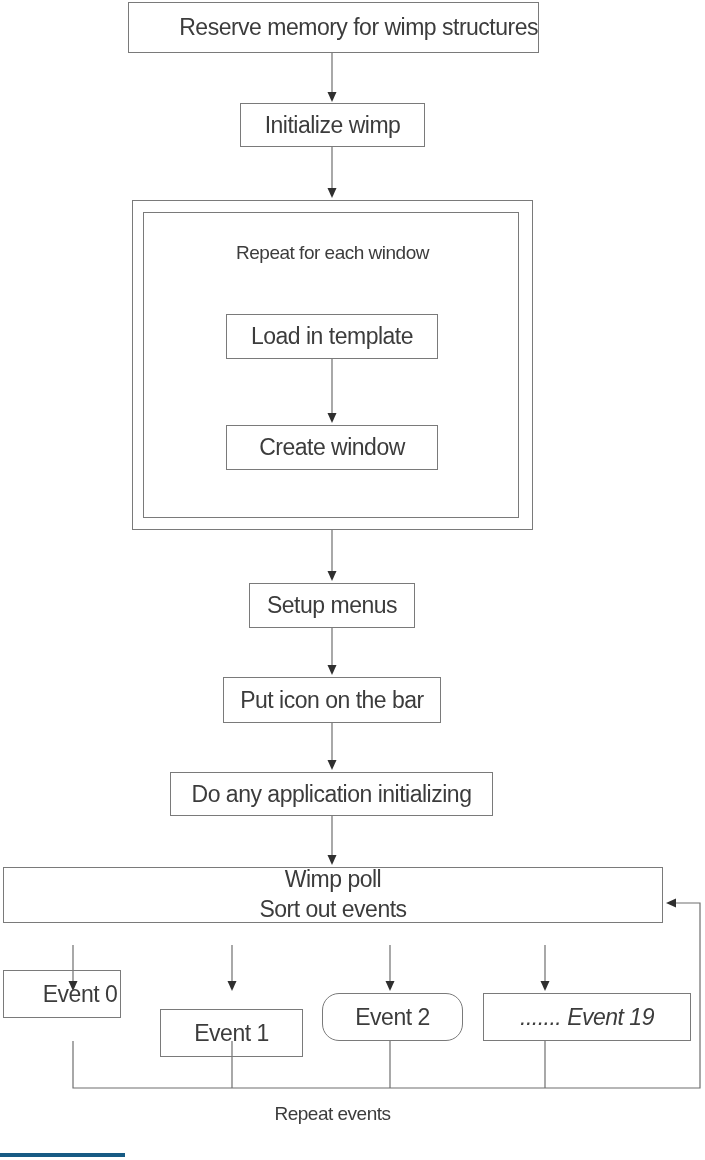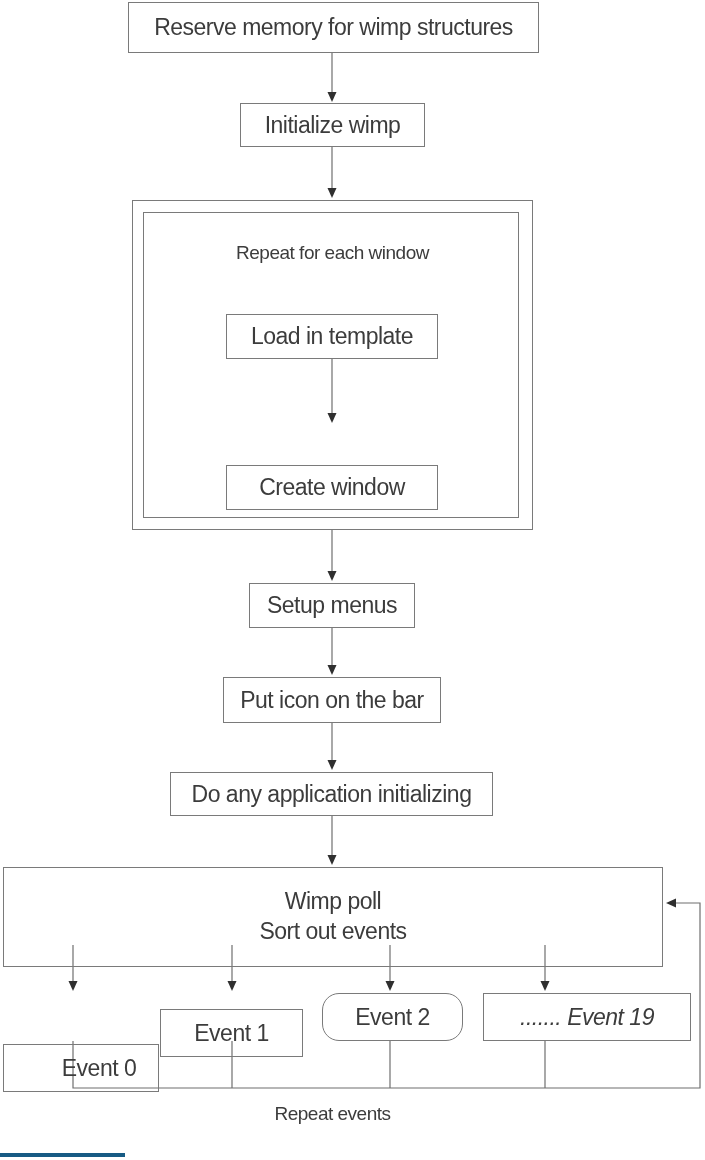--- a/index.html
+++ b/index.html
@@ -54,58 +54,58 @@
     <path d="M545 945 V981"></path> 
       <polygon points="545,991 540.5,981 549.5,981"></polygon>
 
     <path d="M73 1041 V1088 H700 V903 H676"></path>
     <path d="M232 1041 V1088"></path>
     <path d="M390 1041 V1088"></path>
     <path d="M545 1041 V1088"></path>
     <polygon points="666,903 676,898.5 676,907.5"></polygon>
   </svg>
 
-  <div class="box" style="left:128px;top:2px;width:411px;height:51px;">
+  <div class="box" style="left:128px;top:2px;width:411px;height:51px;justify-content:flex-end;">
     <span>Reserve memory for wimp structures</span>
   </div>
 
   <div class="box" style="left:240px;top:103px;width:185px;height:44px;">
     <span>Initialize wimp</span>
   </div>
 
   <div class="dbl-outer" style="left:132px;top:200px;width:401px;height:330px;"></div>
   <div class="dbl-inner" style="left:143px;top:212px;width:376px;height:306px;"></div>
   <div class="label" style="left:132px;top:242px;width:401px;">Repeat for each window</div>
 
   <div class="box" style="left:226px;top:314px;width:212px;height:45px;">
     <span>Load in template</span>
   </div>
 
-  <div class="box" style="left:226px;top:425px;width:212px;height:45px;margin-top:40px;">
+  <div class="box" style="left:226px;top:425px;width:212px;height:45px;">
     <span>Create window</span>
   </div>
 
   <div class="box" style="left:249px;top:583px;width:166px;height:45px;">
     <span>Setup menus</span>
   </div>
 
   <div class="box" style="left:223px;top:677px;width:218px;height:46px;">
     <span>Put icon on the bar</span>
   </div>
 
   <div class="box" style="left:170px;top:772px;width:323px;height:44px;">
     <span>Do any application initializing</span>
   </div>
 
-  <div class="box wimp-poll-box" style="left:3px;top:867px;width:660px;height:100px;">
+  <div class="box wimp-poll-box" style="left:3px;top:867px;width:660px;height:56px;">
     <span>Wimp poll</span>
     <span>Sort out events</span>
   </div>
 
-  <div class="box" style="left:3px;top:1044px;width:156px;height:48px;padding-left:36px;">
+  <div class="box" style="left:3px;top:970px;width:118px;height:48px;padding-left:36px;">
     <span>Event 0</span>
   </div>
   <div class="box" style="left:160px;top:993px;width:143px;height:48px;margin-top:16px;">
     <span>Event 1</span>
   </div>
   <div class="box" style="left:322px;top:993px;width:141px;height:48px;border-radius:17px;">
     <span>Event 2</span>
   </div>
   <div class="box" style="left:483px;top:993px;width:208px;height:48px;font-style:italic;">
     <span>....... Event 19</span>

